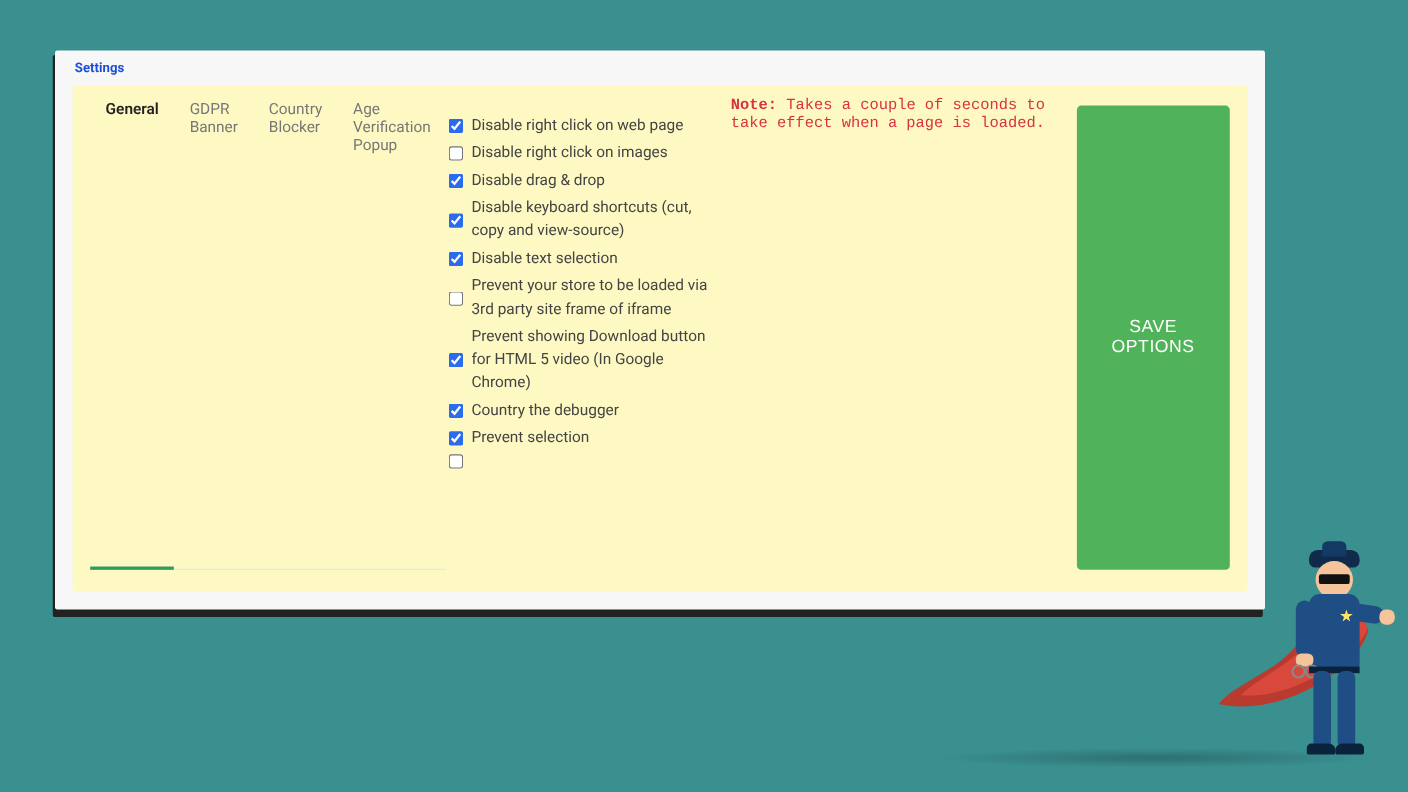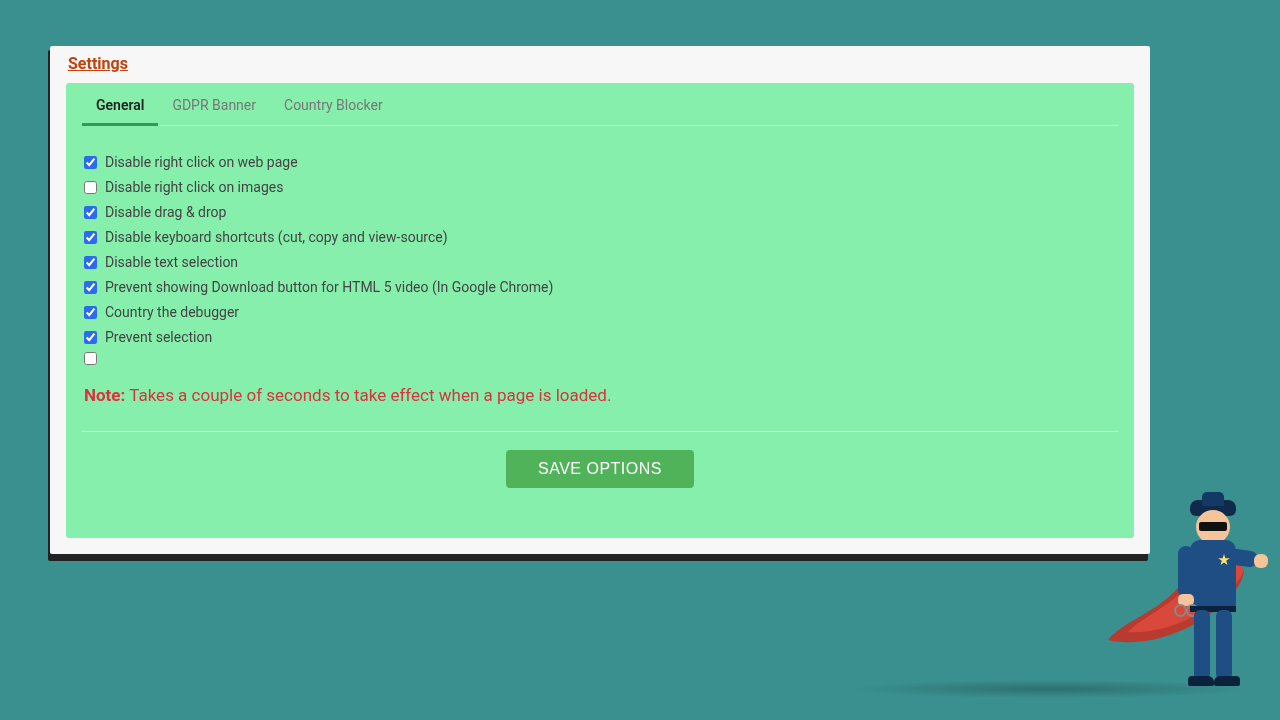--- a/index.html
+++ b/index.html
@@ -26,33 +26,32 @@
     left: 50px;
     width: 1100px;
     height: 508px;
     background: #f7f7f7;
     border-radius: 2px;
     display: flex;
     flex-direction: column;
   }
   .panel-title {
     font-weight: 700;
-    font-size: 16px;
-    color: #c2410c;
+    font-size: 12px;
+    color: #1d4ed8;
     padding: 8px 16px 2px 18px;
-    text-decoration: underline;
   }
   .card {
-    background: #86efac;
+    background: #fef9c3;
     margin: 8px 16px 16px 16px;
     border-radius: 3px;
     flex: 1;
     padding: 0 16px 20px 16px;
     display: flex;
-    flex-direction: column;
+    flex-direction: row;
   }
   .tabs {
     display: flex;
     border-bottom: 1px solid #e5e5e5;
   }
   .tab {
     padding: 14px 14px 12px 14px;
     font-size: 14px;
     color: #777;
     cursor: pointer;
@@ -80,23 +79,24 @@
     font-size: 14px;
     color: #444;
     line-height: 1.5;
   }
   .option-row input[type=checkbox] {
     accent-color: #2b6bed;
     width: 13px;
     height: 13px;
   }
   .note {
-    font-size: 17px;
+    font-size: 14px;
     color: #d9333f;
     padding: 10px 2px 4px 2px;
+    font-family: Liberation Mono, monospace;
   }
   .note .note-label {
     font-weight: 700;
   }
   .divider {
     border-top: 1px solid #eee;
     margin-top: 22px;
   }
   .save-wrap {
     display: flex;
@@ -165,20 +165,21 @@
 <div class="panel-shadow"></div>
 
 <div class="panel">
   <div class="panel-title">Settings</div>
 
   <div class="card">
     <div class="tabs" id="tabs">
         <div class="tab active">General</div>
         <div class="tab">GDPR Banner</div>
         <div class="tab">Country Blocker</div>
+        <div class="tab">Age Verification Popup</div>
       </div>
 
     <div class="options" id="options">
         <label class="option-row">
           <input type="checkbox" checked="" style="">
           <span>Disable right click on web page</span>
         </label>
         <label class="option-row">
           <input type="checkbox" style="">
           <span>Disable right click on images</span>
@@ -187,20 +188,24 @@
           <input type="checkbox" checked="" style="">
           <span>Disable drag &amp; drop</span>
         </label>
         <label class="option-row">
           <input type="checkbox" checked="" style="">
           <span>Disable keyboard shortcuts (cut, copy and view-source)</span>
         </label>
         <label class="option-row">
           <input type="checkbox" checked="" style="">
           <span>Disable text selection</span>
+        </label>
+        <label class="option-row">
+          <input type="checkbox" style="">
+          <span>Prevent your store to be loaded via 3rd party site frame of iframe</span>
         </label>
         <label class="option-row">
           <input type="checkbox" checked="" style="">
           <span>Prevent showing Download button for HTML 5 video (In Google Chrome)</span>
         </label>
         <label class="option-row">
           <input type="checkbox" checked="" style="">
           <span>Country the debugger</span>
         </label>
         <label class="option-row">

